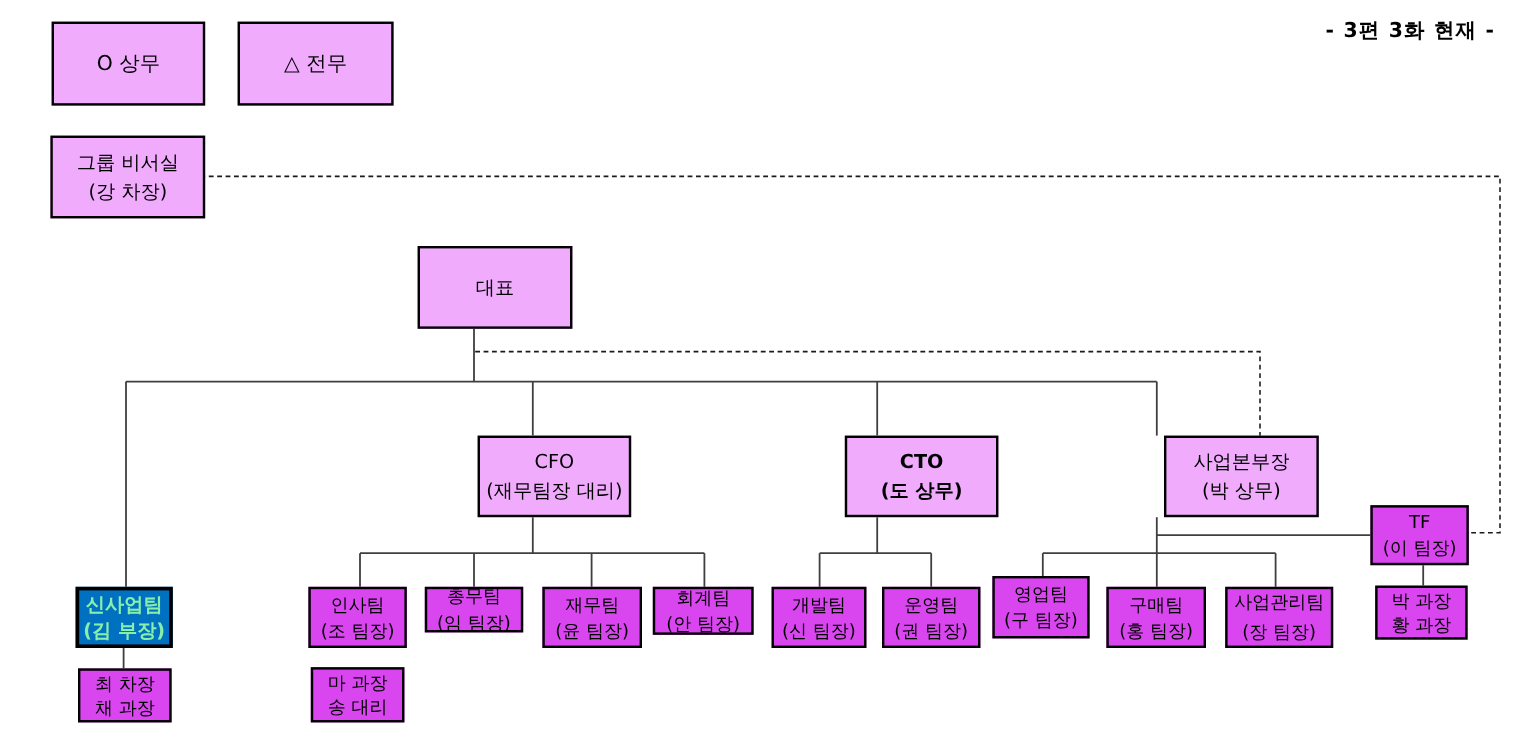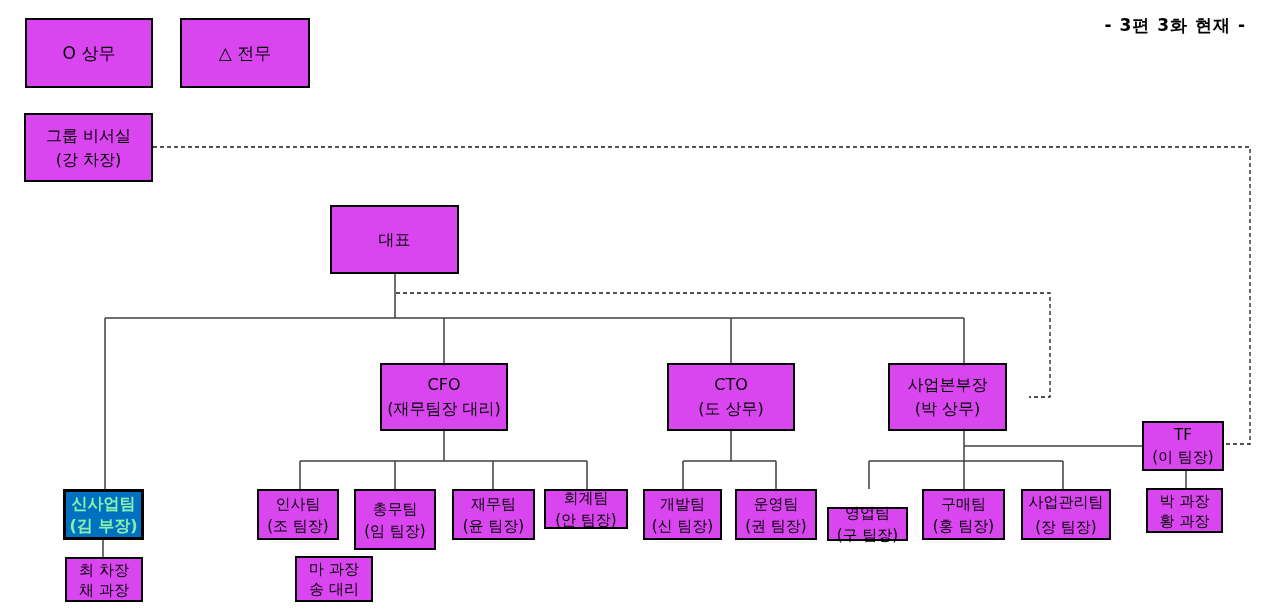--- a/index.html
+++ b/index.html
@@ -25,21 +25,21 @@
     flex-direction: column;
     align-items: center;
     justify-content: center;
     text-align: center;
     background: #d946ef;
     border: 2px solid #000000;
     font-size: 15px;
     line-height: 22px;
     white-space: nowrap;
   }
-  .box.gray { background: #d946ef; border-width: 2px; font-size: 16px; line-height: 24px; }
+  .box.gray { background: #f0abfc; border-width: 2px; font-size: 16px; line-height: 24px; margin-left: 18px; }
   .box.blue {
     background: #0070C0;
     color: #86efac;
     font-weight: bold;
     border-width: 3px;
     font-size: 16px;
     line-height: 22px;
   }
   .box.legend { font-size: 17px; }
   .caption {
@@ -111,47 +111,47 @@
   </div>
 
   <div class="box gray" style="left:330px; top:205px; width:129px; height:69px;">
     <span>대표</span>
   </div>
 
   <div class="box gray" style="left:380px; top:363px; width:128px; height:68px;">
     <span>CFO</span>
     <span>(재무팀장 대리)</span>
   </div>
-  <div class="box gray" style="left:667px; top:363px; width:128px; height:68px;">
+  <div class="box gray" style="left:686px; top:363px; width:128px; height:68px;font-weight:bold;">
     <span>CTO</span>
     <span>(도 상무)</span>
   </div>
-  <div class="box gray" style="left:888px; top:363px; width:119px; height:68px;">
+  <div class="box gray" style="left:952px; top:363px; width:129px; height:68px;">
     <span>사업본부장</span>
     <span>(박 상무)</span>
   </div>
 
   <div class="box blue" style="left:63px; top:489px; width:81px; height:51px;">
     <span>신사업팀</span>
     <span>(김 부장)</span>
   </div>
   <div class="box" style="left:65px; top:557px; width:78px; height:45px; line-height:20px;">
     <span>최 차장</span>
     <span>채 과장</span>
   </div>
 
   <div class="box" style="left:257px; top:489px; width:82px; height:51px;">
     <span>인사팀</span>
     <span>(조 팀장)</span>
   </div>
-  <div class="box" style="left:259px; top:556px; width:78px; height:46px; line-height:20px;margin-left:36px;">
+  <div class="box" style="left:259px; top:556px; width:78px; height:46px; line-height:20px;">
     <span>마 과장</span>
     <span>송 대리</span>
   </div>
-  <div class="box" style="left:354px; top:489px; width:82px; height:61px;">
+  <div class="box" style="left:354px; top:489px; width:82px; height:38px;">
     <span>총무팀</span>
     <span>(임 팀장)</span>
   </div>
   <div class="box" style="left:452px; top:489px; width:83px; height:51px;">
     <span>재무팀</span>
     <span>(윤 팀장)</span>
   </div>
   <div class="box" style="left:544px; top:489px; width:84px; height:40px;">
     <span>회계팀</span>
     <span>(안 팀장)</span>
@@ -159,21 +159,21 @@
 
   <div class="box" style="left:643px; top:489px; width:79px; height:51px;">
     <span>개발팀</span>
     <span>(신 팀장)</span>
   </div>
   <div class="box" style="left:735px; top:489px; width:82px; height:51px;">
     <span>운영팀</span>
     <span>(권 팀장)</span>
   </div>
 
-  <div class="box" style="left:827px; top:507px; width:81px; height:34px;">
+  <div class="box" style="left:827px; top:480px; width:81px; height:52px;">
     <span>영업팀</span>
     <span>(구 팀장)</span>
   </div>
   <div class="box" style="left:922px; top:489px; width:83px; height:51px;">
     <span>구매팀</span>
     <span>(홍 팀장)</span>
   </div>
   <div class="box" style="left:1021px; top:489px; width:90px; height:51px;justify-content:space-between;">
     <span>사업관리팀</span>
     <span>(장 팀장)</span>

